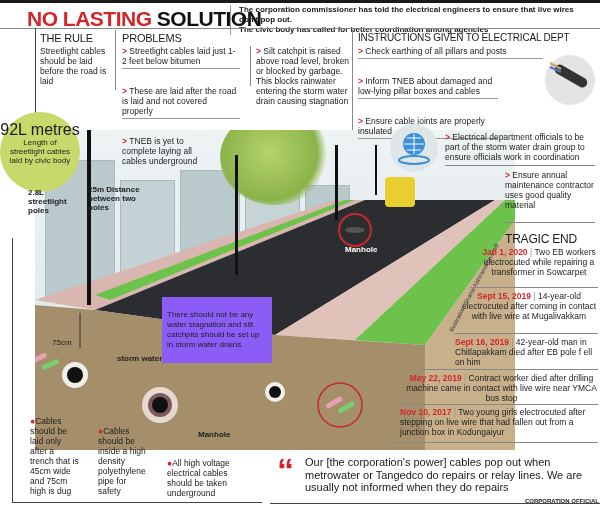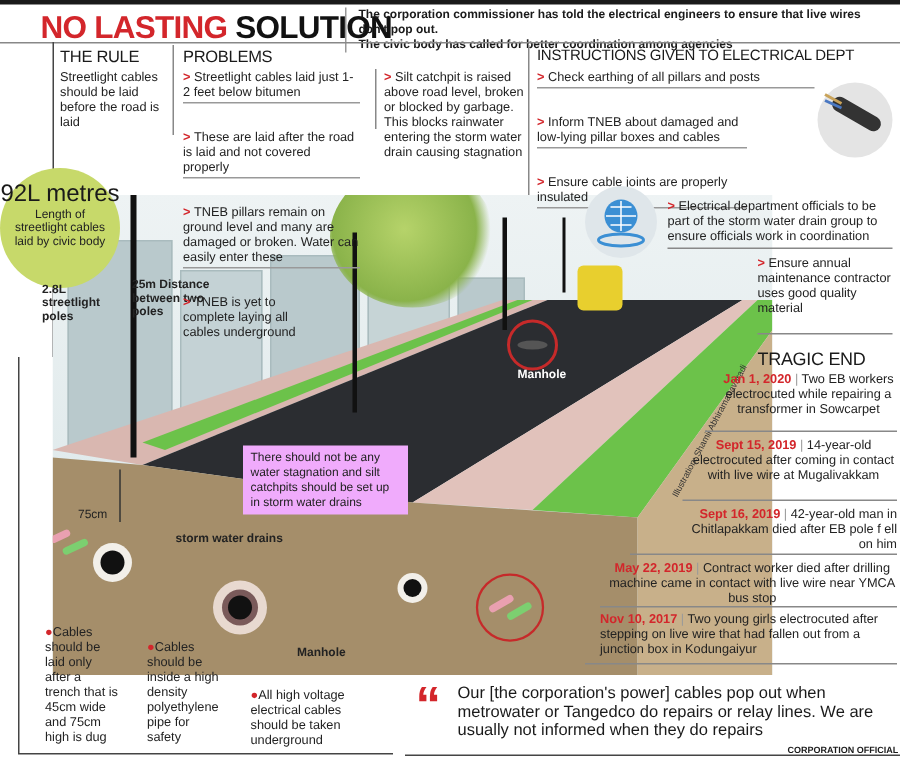--- a/index.html
+++ b/index.html
@@ -18,21 +18,21 @@
 .sep{border-bottom:1px solid #999;padding-bottom:2px;margin-bottom:17px}
 .scene{position:absolute;left:35px;top:130px;width:480px;height:320px;overflow:hidden}
 .sky{position:absolute;left:0;top:0;width:100%;height:100%;background:linear-gradient(#eef3f4,#d7e4e6)}
 .bldg{position:absolute;background:#b9c9cc;border:1px solid #a9bbbe}
 .tree{position:absolute;left:185px;top:-20px;width:110px;height:95px;border-radius:50%;background:radial-gradient(circle at 45% 45%,#b6d36a,#8ab34a 60%,rgba(138,179,74,0) 72%)}
 .road{position:absolute}
 .circle-badge{position:absolute;left:0;top:112px;width:80px;height:80px;border-radius:50%;background:#c7d96a;text-align:center;padding-top:10px}
 .circle-badge .big{font-size:16px;font-weight:normal;color:#1a1a1a;line-height:16px}
 .circle-badge .sm{font-size:8px;line-height:9px;color:#222}
 .lbl{position:absolute;font-size:8px;line-height:9px;font-weight:bold;color:#222}
-.callout{position:absolute;background:#f0abfc;font-size:8px;line-height:10px;padding:3px 5px;color:#222}
+.callout{position:absolute;background:#8b5cf6;font-size:8px;line-height:10px;padding:13px 5px;color:#222}
 .bul{position:absolute;font-size:8.5px;line-height:10px;color:#222}
 .bul .dot{color:#d3262b;font-weight:bold}
 .tragic .date{color:#d3262b;font-weight:bold}
 .tragic .pipe{color:#999}
 .quote{position:absolute;left:275px;top:456px;width:325px;font-size:11px;line-height:12.5px;color:#1a1a1a}
 .quote .src{font-size:6px;font-weight:bold;text-transform:uppercase}
 .qmark{position:absolute;left:277px;top:455px;font-size:34px;color:#d3262b;font-weight:bold;line-height:30px}
 .credit{position:absolute;font-size:6px;color:#333;transform:rotate(-62deg);transform-origin:left top;white-space:nowrap}
 .icon-disc{position:absolute;border-radius:50%}
 </style>
@@ -118,21 +118,20 @@
 <div class="lbl" style="left:28px;top:188px;width:45px">
   <div>2.8L</div>
   <div>streetlight poles</div>
 </div>
 <div class="lbl" style="left:88px;top:185px;width:55px">25m Distance between two poles</div>
 
 <div class="h2" style="left:122px;top:32px">PROBLEMS</div>
 <div class="txt" style="left:122px;top:46px;width:118px">
   <div class="sep"><span class="arr">&gt; </span><span>Streetlight cables laid just 1-2 feet below bitumen</span></div>
   <div class="sep"><span class="arr">&gt; </span><span>These are laid after the road is laid and not covered properly</span></div>
-  <div class="sep"><span class="arr">&gt; </span><span>TNEB pillars remain on ground level and many are damaged or broken. Water can easily enter these</span></div>
   <div style="width:80px"><span class="arr">&gt; </span><span>TNEB is yet to complete laying all cables underground</span></div>
 </div>
 <div class="vrule" style="left:250px;top:46px;height:40px"></div>
 <div class="txt" style="left:256px;top:46px;width:98px">
   <span class="arr">&gt; </span><span>Silt catchpit is raised above road level, broken or blocked by garbage. This blocks rainwater entering the storm water drain causing stagnation</span>
 </div>
 
 <div class="h2" style="left:358px;top:32px;font-size:10px">INSTRUCTIONS GIVEN TO ELECTRICAL DEPT</div>
 <div class="icon-disc" style="left:545px;top:55px;width:50px;height:50px;background:#e4e4e4">
   <svg width="50" height="50" viewBox="0 0 50 50">
@@ -177,21 +176,21 @@
 
 <div class="h2" style="left:505px;top:232px;font-size:12px">TRAGIC END</div>
 <div class="txt tragic" style="left:480px;top:247px;width:118px;text-align:center">
   <span class="date">Jan 1, 2020</span><span class="pipe"> | </span><span>Two EB workers electrocuted while repairing a transformer in Sowcarpet</span>
 </div>
 <div class="hrule" style="left:470px;top:287px;width:128px"></div>
 <div class="txt tragic" style="left:460px;top:291px;width:138px;text-align:center">
   <span class="date">Sept 15, 2019</span><span class="pipe"> | </span><span>14-year-old electrocuted after coming in contact with live wire at Mugalivakkam</span>
 </div>
 <div class="hrule" style="left:455px;top:333px;width:143px"></div>
-<div class="txt tragic" style="left:455px;top:337px;width:143px;text-align:right">
+<div class="txt tragic" style="left:455px;top:337px;width:143px;text-align:left">
   <span class="date">Sept 16, 2019</span><span class="pipe"> | </span><span>42-year-old man in Chitlapakkam died after EB pole f ell on him</span>
 </div>
 <div class="hrule" style="left:420px;top:369px;width:178px"></div>
 <div class="txt tragic" style="left:405px;top:373px;width:193px;text-align:center">
   <span class="date">May 22, 2019</span><span class="pipe"> | </span><span>Contract worker died after drilling machine came in contact with live wire near YMCA bus stop</span>
 </div>
 <div class="hrule" style="left:400px;top:404px;width:198px"></div>
 <div class="txt tragic" style="left:400px;top:407px;width:198px">
   <span class="date">Nov 10, 2017</span><span class="pipe"> | </span><span>Two young girls electrocuted after stepping on live wire that had fallen out from a junction box in Kodungaiyur</span>
 </div>

